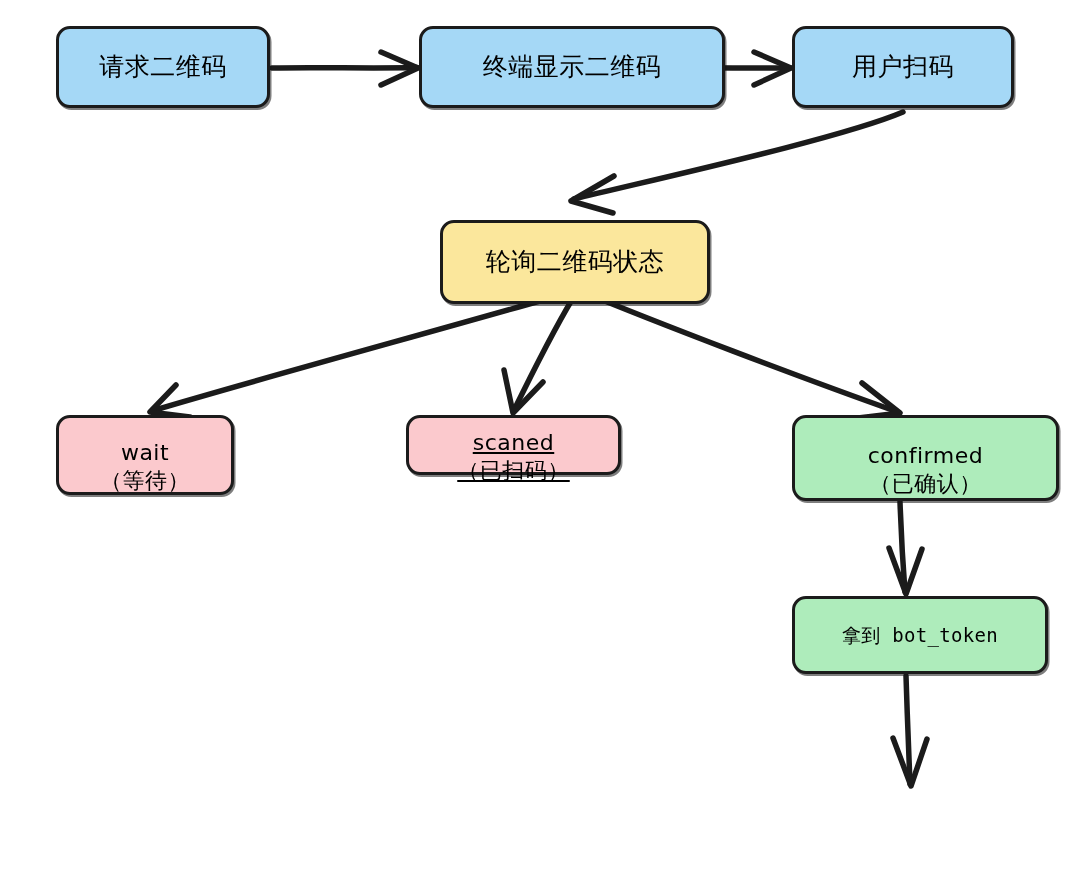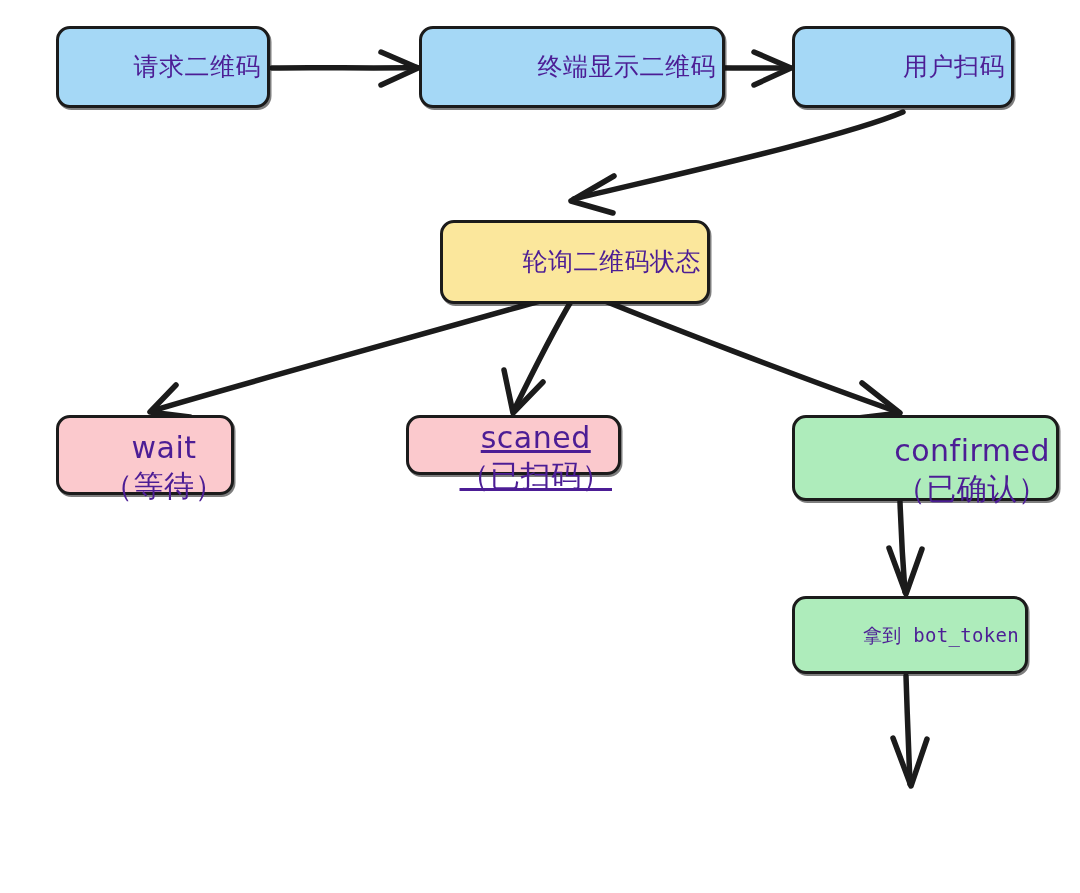--- a/index.html
+++ b/index.html
@@ -25,39 +25,39 @@
     height: 893px;
     pointer-events: none;
   }
   .node {
     position: absolute;
     box-sizing: border-box;
     border: 3.5px solid #1b1b1b;
     border-radius: 14px;
     display: flex;
     align-items: center;
-    justify-content: flex-end;
+    justify-content: center;
     text-align: center;
-    color: #4c1d95;
+    color: #000000;
     line-height: 1.28;
     box-shadow: 1.5px 2px 0 rgba(20,20,20,0.55);
   }
   .node .label {
     display: block;
     white-space: pre-line;
     padding: 0 6px;
   }
   .n-cjk .label {
     font-family: "DejaVu Sans", sans-serif;
     font-size: 25px;
     letter-spacing: 0.5px;
   }
   .n-mixed .label {
     font-family: "DejaVu Sans", sans-serif;
-    font-size: 30px;
+    font-size: 22px;
     letter-spacing: 0.5px;
     margin-top: 24px;
   }
   .n-mono .label {
     font-family: "DejaVu Sans Mono", monospace;
     font-size: 19px;
     letter-spacing: 0.3px;
   }
   .fill-blue   { background: #a5d8f6; }
   .fill-yellow { background: #fbe79c; margin-top: 16px; }
@@ -139,18 +139,18 @@
   <div class="node fill-pink n-mixed" style="left:406px;top:415px;width:215px;height:60px;text-decoration:underline;">
     <span class="label">scaned
 （已扫码）</span>
   </div>
 
   <div class="node fill-green n-mixed" style="left:792px;top:415px;width:267px;height:86px;">
     <span class="label">confirmed
 （已确认）</span>
   </div>
 
-  <div class="node fill-green n-mono" style="left:792px;top:596px;width:236px;height:78px;">
+  <div class="node fill-green n-mono" style="left:792px;top:596px;width:256px;height:78px;">
     <span class="label">拿到 bot_token</span>
   </div>
 
 
 </div>
 
 </body></html>

